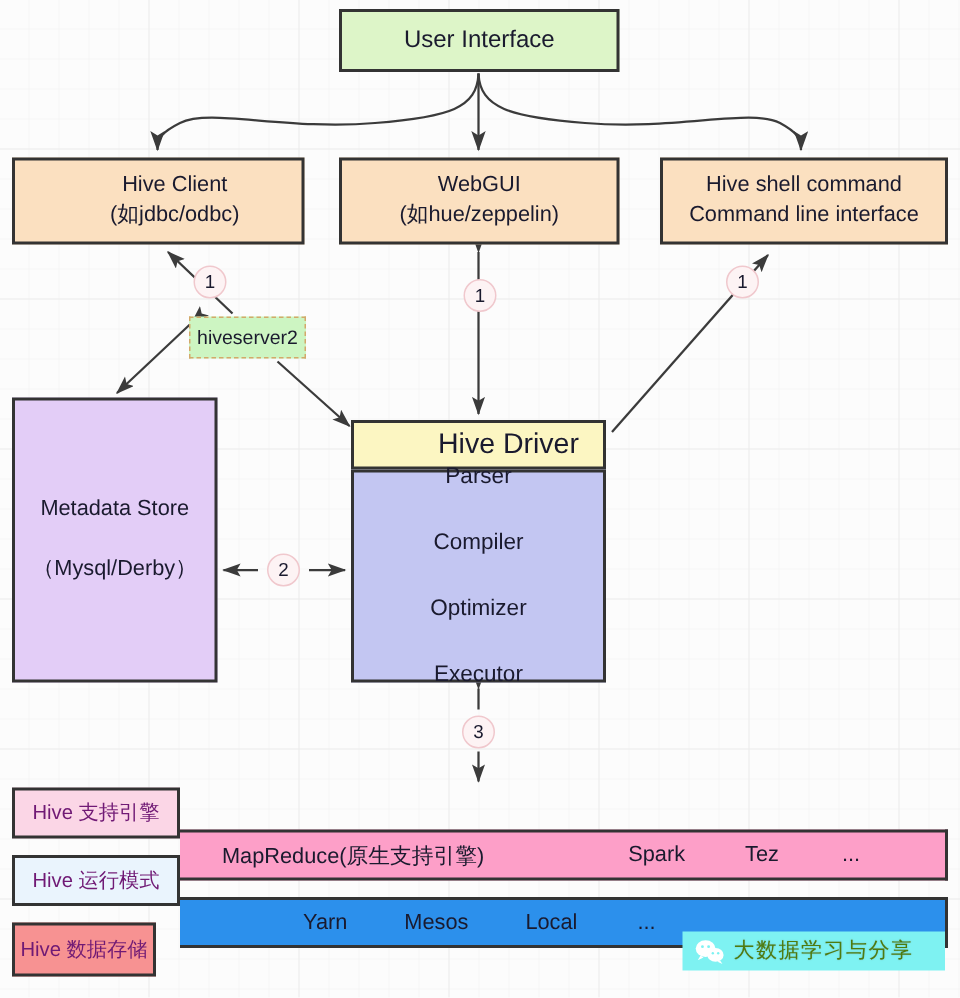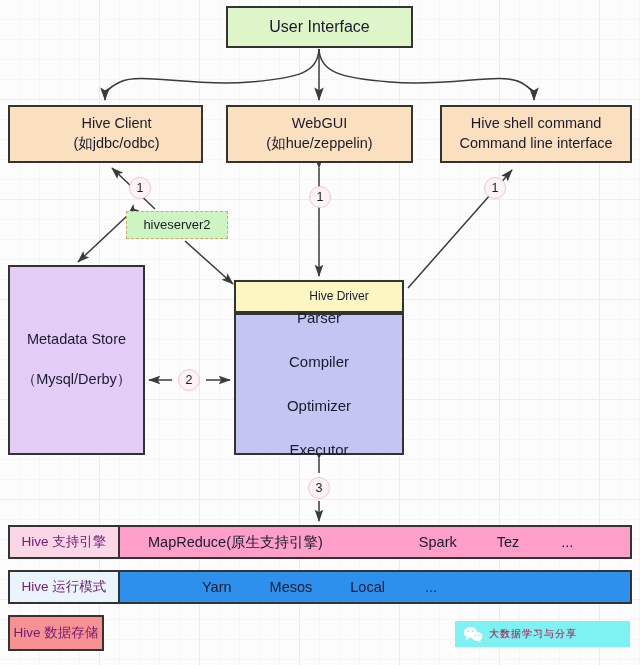--- a/index.html
+++ b/index.html
@@ -50,48 +50,48 @@
   }
   #n-webgui {
     left: 226px; top: 105px; width: 187px; height: 58px;
     background: #fbe0c0; font-size: 14.5px;
   }
   #n-shell {
     left: 440px; top: 105px; width: 192px; height: 58px;
     background: #fbe0c0; font-size: 14.5px;
   }
   #n-hs2 {
-    left: 126px; top: 211px; width: 102px; height: 28px;
+    left: 126px; top: 211px; width: 78px; height: 28px;
     background: #cdf5c2; border: 1px dashed #d3a96a; font-size: 13px;
   }
   #n-meta {
     left: 8px; top: 265px; width: 137px; height: 190px;
     background: #e3cdf7; font-size: 14.5px; justify-content: center;
   }
   #n-meta .ln:first-child { margin-bottom: 20px; }
   #n-driver-head {
     left: 234px; top: 280px; width: 170px; height: 33px;
-    background: #fcf6c2; font-size: 12px; padding-left: 40px;
+    background: #fcf6c2; font-size: 19px; padding-left: 40px;
   }
   #n-driver-body {
     left: 234px; top: 313px; width: 170px; height: 142px;
     background: #c3c6f2; font-size: 15px; gap: 24px;
   }
 
   .stack-row { position: absolute; display: flex; z-index: 3; }
   .stack-label {
     border: 2px solid #333333;
     display: flex; align-items: center; justify-content: center;
     font-size: 13.5px; color: #701a75; white-space: nowrap;
   }
   .stack-body {
     border: 2px solid #333333; border-left: none;
     display: flex; align-items: center;
     color: #1a1a2e; font-size: 14.5px;
-    flex: 1; height: 100%;
+    flex: 1; height: 100%; margin-top: 28px;
   }
   #row-engine { left: 8px; top: 525px; width: 624px; height: 34px; }
   #row-engine .stack-label { background: #fbd6e6; width: 112px; }
   #row-engine .stack-body { background: #fd9fc8; }
   #row-mode { left: 8px; top: 570px; width: 624px; height: 34px; }
   #row-mode .stack-label { background: #eaf4fd; width: 112px; }
   #row-mode .stack-body { background: #2c90ec; }
   #row-store { left: 8px; top: 615px; width: 624px; height: 36px; }
   #row-store .stack-label { background: #f79292; width: 96px; }
   #row-store .stack-body { background: #9ef7f7; justify-content: center; }
@@ -121,21 +121,21 @@
   #b5 { left: 308px; top: 477px; }
 
   #watermark {
     position: absolute; left: 455px; top: 621px;
     width: 175px; height: 26px;
     background: #7ef2f2;
     display: flex; align-items: center; gap: 6px;
     padding-left: 8px; z-index: 8;
   }
   #watermark .wtext {
-    font-size: 10px; color: #be185d; letter-spacing: 1px;
+    font-size: 14px; color: #4d7c0f; letter-spacing: 1px;
     text-shadow: 0 0 1px rgba(120,170,170,0.9);
     white-space: nowrap;
   }
   #watermark .wechat { flex: 0 0 auto; line-height: 0; }
 </style>
 </head>
 <body>
 
 <div id="canvas">
 

